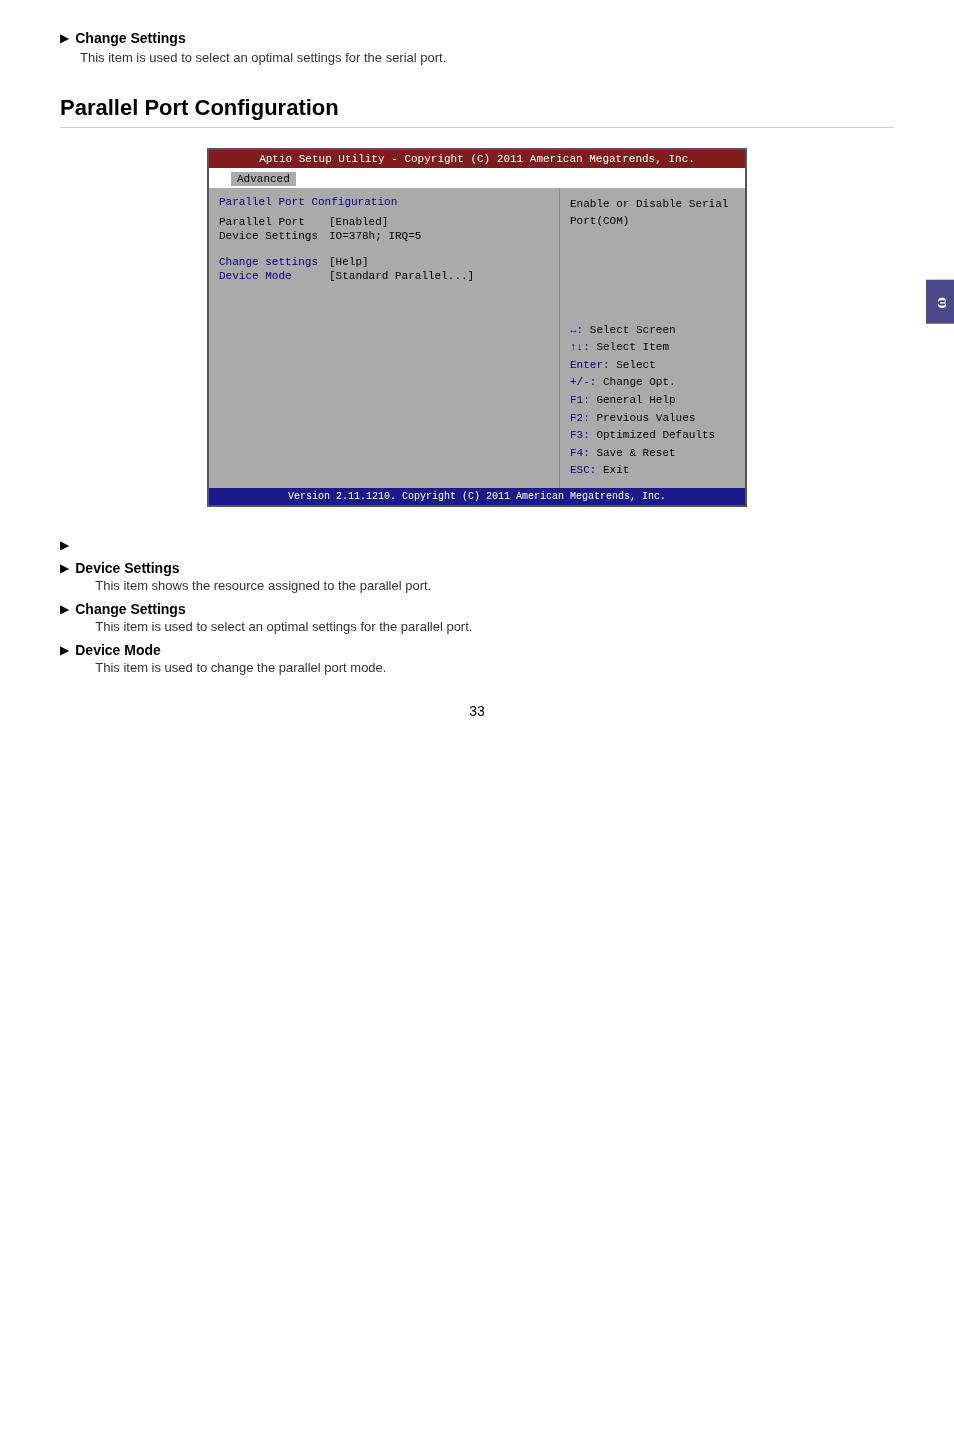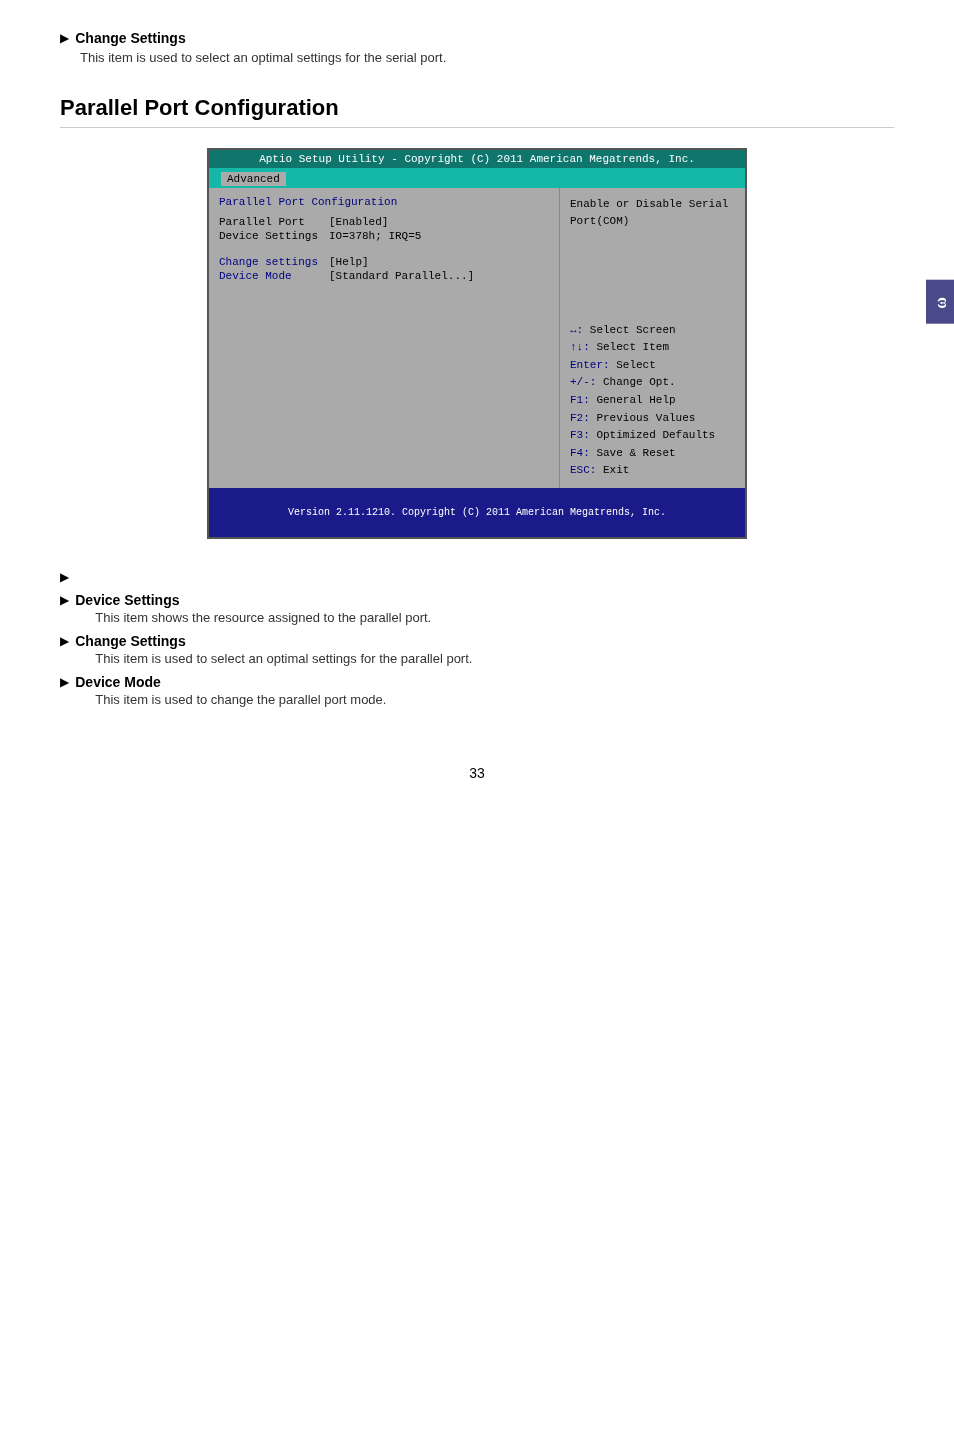--- a/index.html
+++ b/index.html
@@ -79,21 +79,21 @@
     .bios-screen {
       border: 2px solid #555;
       background: #aaaaaa;
       width: 540px;
       margin: 0 auto 30px auto;
       font-family: 'Courier New', monospace;
       font-size: 11px;
     }
 
     .bios-title-bar {
-      background: #0f766e;
+      background: #7f1d1d;
       color: #ffffff;
       text-align: center;
       padding: 3px 6px;
       font-size: 11px;
       display: flex;
       justify-content: center;
       align-items: center;
       gap: 0;
     }
 
@@ -169,41 +169,41 @@
     }
 
     .bios-legend .legend-key {
       color: #000080;
     }
 
     .bios-footer {
       background: #1a1a8a;
       color: #ffffff;
       text-align: center;
-      padding: 19px 6px;
+      padding: 3px 6px;
       font-size: 10px;
     }
 
     .bios-spacer {
       height: 12px;
     }
 
     
     .bottom-bullets {
       margin-top: 10px;
     }
 
     .bottom-bullets .bullet-item {
       margin-bottom: 8px;
     }
 
     
     .page-number {
       text-align: center;
-      margin-top: 58px;
+      margin-top: 28px;
       font-size: 14px;
       color: #000;
     }
   </style>
 </head>
 <body>
 
 <div class="page-content">
 
   <div class="side-tab">
@@ -219,21 +219,21 @@
   </div>
 
   <h2 class="section-heading">Parallel Port Configuration</h2>
 
   <div class="bios-screen">
 
     <div class="bios-title-bar">
       <span>Aptio Setup Utility - Copyright (C) 2011 American Megatrends, Inc.</span>
     </div>
 
-    <div style="background:#14b8a6; padding: 2px 12px;">
+    <div style="background:#ffffff; padding: 2px 22px;">
       <span class="bios-tab-advanced">Advanced</span>
     </div>
 
     <div class="bios-body">
 
       <div class="bios-left">
         <div class="bios-section-title">Parallel Port Configuration</div>
 
         <div class="bios-item-row">
           <span class="bios-item-label">Parallel Port</span>

